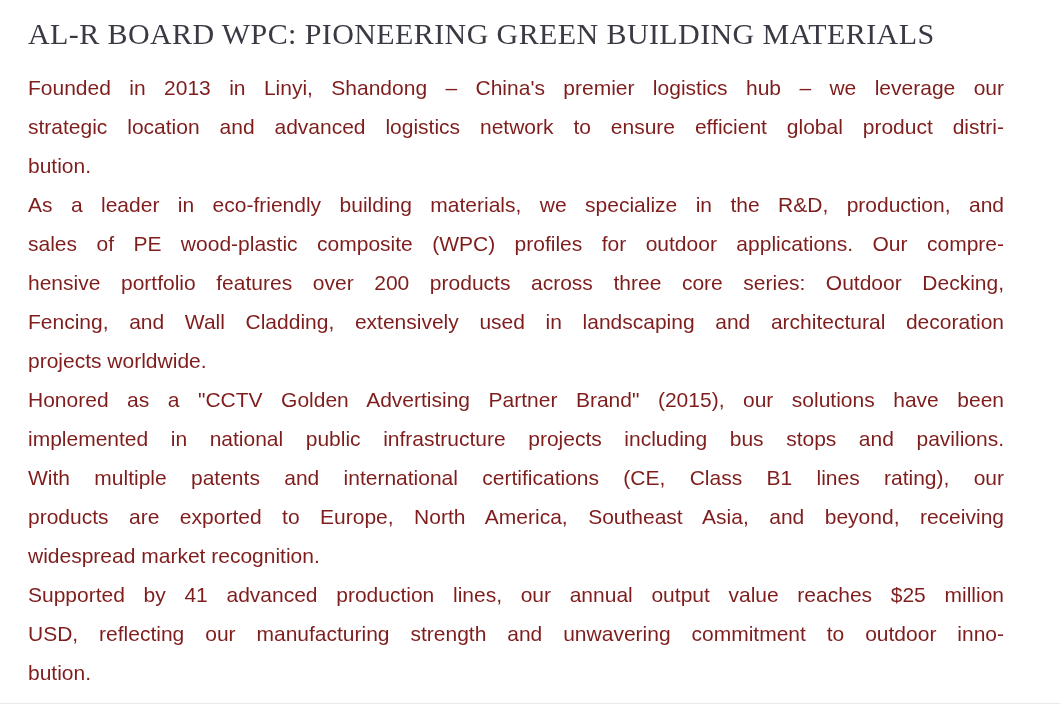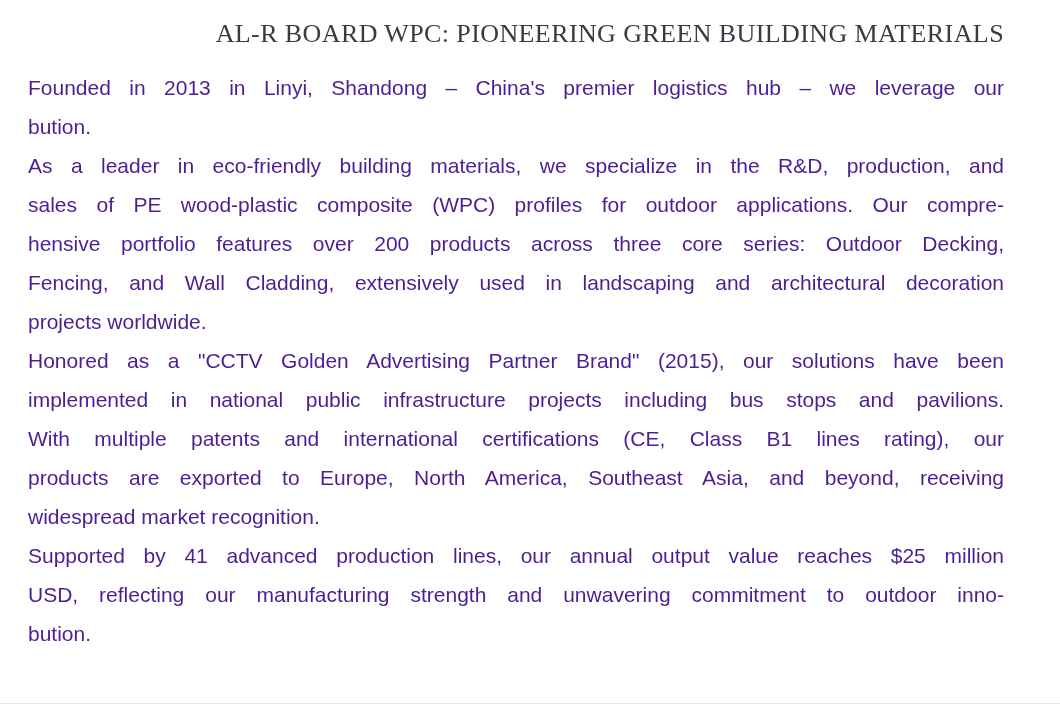--- a/index.html
+++ b/index.html
@@ -13,32 +13,31 @@
     position: relative;
     overflow: hidden;
     font-family: "Liberation Sans", sans-serif;
   }
   .doc {
     padding: 13px 56px 0 28px; 
   }
   .page-title {
     font-family: "Liberation Serif", serif;
     font-weight: 400;
-    font-size: 26px;
+    font-size: 30px;
     line-height: 42px;
     letter-spacing: 0.4px;
     color: #3a3a44;
     margin: 0 0 13px 0;
     white-space: nowrap;
-    text-align: right;
   }
   .pline {
     font-size: 21px;
     line-height: 39px;
-    color: #4c1d95;
+    color: #7f1d1d;
     text-align: justify;
     text-align-last: justify;
   }
   .pline.final {
     text-align: center;
     text-align-last: left;
   }
   .bottom-rule {
     position: absolute;
     left: 0;
@@ -50,20 +49,21 @@
 </style>
 </head>
 <body>
 
 <div class="doc">
 
   <h1 class="page-title">AL-R BOARD WPC: PIONEERING GREEN BUILDING MATERIALS</h1>
 
   <div>
     <div class="pline">Founded in 2013 in Linyi, Shandong – China's premier logistics hub – we leverage our</div>
+    <div class="pline">strategic location and advanced logistics network to ensure efficient global product distri-</div>
     <div class="pline final">bution.</div>
   </div>
 
   <div>
     <div class="pline">As a leader in eco-friendly building materials, we specialize in the R&amp;D, production, and</div>
     <div class="pline">sales of PE wood-plastic composite (WPC) profiles for outdoor applications. Our compre-</div>
     <div class="pline">hensive portfolio features over 200 products across three core series: Outdoor Decking,</div>
     <div class="pline">Fencing, and Wall Cladding, extensively used in landscaping and architectural decoration</div>
     <div class="pline final">projects worldwide.</div>
   </div>

